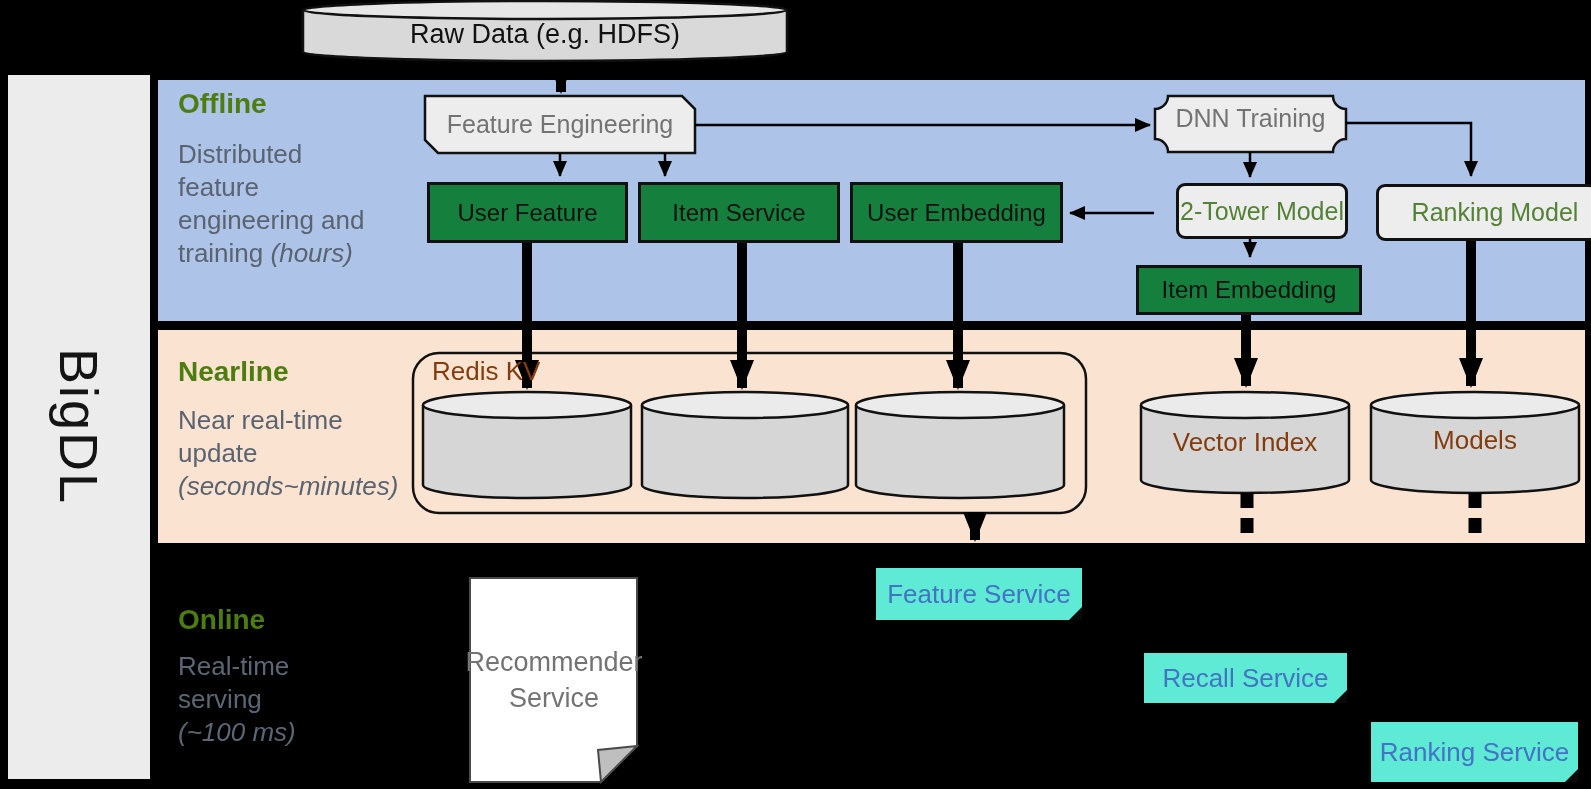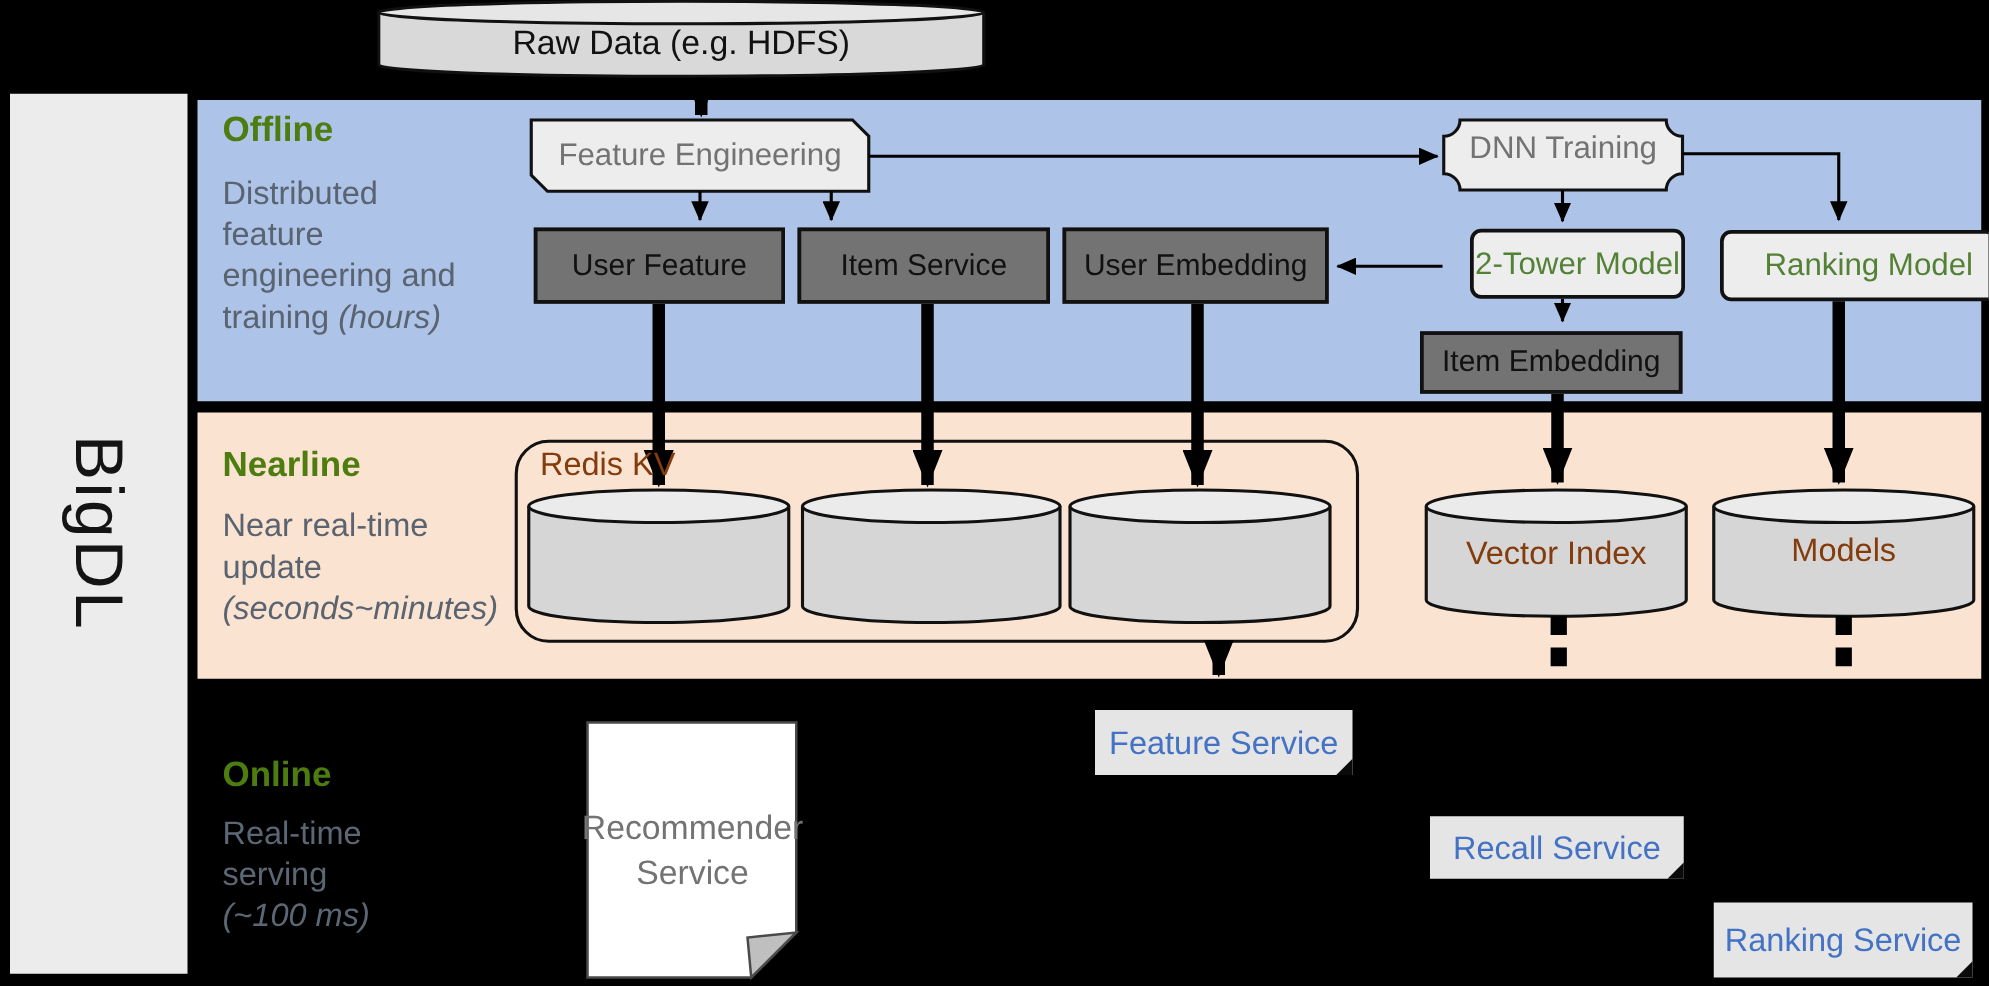--- a/index.html
+++ b/index.html
@@ -15,25 +15,25 @@
   .band-offline{top:80px;height:241px;background:#AEC3E8;}
   .band-nearline{top:330px;height:213px;background:#FBE3D1;}
   
   svg.overlay{position:absolute;left:0;top:0;z-index:5;pointer-events:none;}
   
   .lbl{z-index:10;display:flex;align-items:center;justify-content:center;text-align:center;}
   .sec-title{font-size:28px;font-weight:bold;color:#4d7c0f;}
   .sec-sub{font-size:26px;line-height:33px;color:#5A6370;}
   .sec-sub .it{font-style:italic;}
   .online-sub{color:#5C6775;}
-  .node-dark{background:#737373;border:3px solid #111;color:#111;font-size:24px;
+  .node-dark{background:#15803d;border:3px solid #111;color:#111;font-size:24px;
              box-sizing:border-box;z-index:10;display:flex;align-items:center;justify-content:center;}
   .node-round{background:#EDEDED;border:3px solid #111;border-radius:9px;color:#538135;
               font-size:25px;box-sizing:border-box;z-index:10;display:flex;align-items:center;justify-content:center;}
-  .svc{background:#e5e5e5;color:#4472C4;font-size:26px;z-index:10;
+  .svc{background:#5eead4;color:#4472C4;font-size:26px;z-index:10;
        display:flex;align-items:center;justify-content:center;position:absolute;}
   .svc .fold{position:absolute;right:0;bottom:0;width:0;height:0;
              border-left:13px solid transparent;border-bottom:13px solid #0A0A0A;}
   .blue-lbl{color:#737373;}
   .brown-lbl{color:#843C0C;}
 </style>
 </head>
 <body>
 
 <div class="stage">
@@ -140,21 +140,21 @@
 
   <div class="abs node-dark" style="left:427px;top:182px;width:201px;height:61px;">
       <span>User Feature</span>
     </div>
   <div class="abs node-dark" style="left:638px;top:182px;width:202px;height:61px;">
       <span>Item Service</span>
     </div>
   <div class="abs node-dark" style="left:850px;top:182px;width:213px;height:61px;">
       <span>User Embedding</span>
     </div>
-  <div class="abs node-dark" style="left:1136px;top:265px;width:210px;height:50px;">
+  <div class="abs node-dark" style="left:1136px;top:265px;width:226px;height:50px;">
       <span>Item Embedding</span>
     </div>
   <div class="abs node-round" style="left:1176px;top:183px;width:172px;height:56px;">
       <span>2-Tower Model</span>
     </div>
   <div class="abs node-round" style="left:1376px;top:184px;width:222px;height:57px;padding-left:16px;">
       <span>Ranking Model</span>
     </div>
 
   <div class="abs brown-lbl" style="left:432px;top:356px;font-size:26px;z-index:10;">Redis KV</div>

